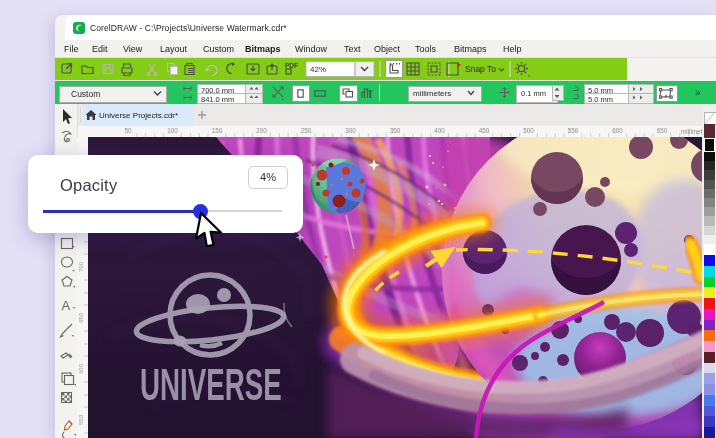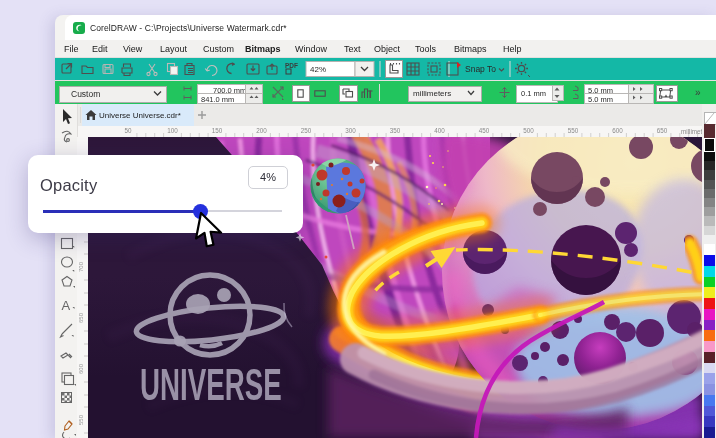--- a/index.html
+++ b/index.html
@@ -4,35 +4,35 @@
 <style>
   html,body{margin:0;padding:0;}
   body{width:716px;height:438px;overflow:hidden;background:#e4e1f6;font-family:"Liberation Sans",sans-serif;position:relative;}
   .abs{position:absolute;}
   #win{left:55px;top:15px;width:661px;height:423px;background:#f4f3f1;border-radius:8px 0 0 0;box-shadow:-4px 2px 14px rgba(80,70,140,.18);}
   #titlebar{left:10px;top:0;width:661px;height:25px;background:#ffffff;border-radius:8px 0 0 0;}
   #titlebar .ttext{left:25px;top:8px;font-size:8.5px;color:#1c1c1c;letter-spacing:.1px;}
   #corelicon{left:8px;top:7px;}
   #menubar{left:0;top:25px;width:661px;height:17px;background:#f2f1ef;border-bottom:1px solid #e2e0de;font-size:9px;color:#202020;}
   .mi{position:absolute;top:4px;}
-  #toolbar1{left:0;top:43px;width:661px;height:22px;background:#14b8a6;border-bottom:1px solid #e4e2e0;text-align:right;}
+  #toolbar1{left:0;top:43px;width:572px;height:22px;background:#84cc16;border-bottom:1px solid #e4e2e0;text-align:right;}
   #propbar{left:0;top:66px;width:684px;height:23px;background:#22c55e;border-bottom:1px solid #e4e2e0;}
   #tabrow{left:0;top:89px;width:661px;height:22px;background:#ebeae8;border-bottom:1px solid #dddbd9;}
   #activetab{left:27px;top:0px;width:112px;height:22px;background:#d9eafa;font-size:8.5px;color:#1c1c1c;}
   #hruler{left:22px;top:111px;width:639px;height:11px;background:#f7f6f5;border-bottom:1px solid #d8d6d4;font-size:6.5px;color:#8a8a8a;}
   #toolbox{left:0;top:89px;width:22px;height:334px;background:#f3f2f0;border-right:1px solid #e0dedc;}
   #vruler{left:22px;top:122px;width:11px;height:301px;background:#f7f6f5;border-right:1px solid #d8d6d4;}
   #canvas{left:33px;top:122px;width:614px;height:356px;background:#1d4ed8;}
   #palette{left:647px;top:89px;width:14px;height:334px;background:#f0efed;}
   .sw{position:absolute;left:2px;width:11px;height:10.3px;}
   .field{position:absolute;background:#fff;border:1px solid #b9b7b5;color:#2a2a2a;}
   .sep{position:absolute;width:1px;background:#dcdad7;}
   svg{display:block;}
   #oppanel{left:-27px;top:140px;width:275px;height:78px;background:#ffffff;border-radius:10px;box-shadow:0 6px 22px rgba(50,40,110,.28);}
-  #oppanel .lab{left:12px;top:21px;font-size:16.5px;color:#3d3b47;font-weight:400;letter-spacing:.2px;}
+  #oppanel .lab{left:32px;top:21px;font-size:16.5px;color:#3d3b47;font-weight:400;letter-spacing:.2px;}
   #oppanel .pct{left:220px;top:11px;width:38px;height:21px;border:1px solid #cfd0d6;border-radius:5px;font-size:11px;color:#2e2e38;text-align:center;line-height:21px;}
   .trk{position:absolute;top:55px;height:2px;}
 </style>
 </head>
 <body>
 <div id="win" class="abs">
   <div id="titlebar" class="abs">
     <svg id="corelicon" class="abs" width="12" height="12" viewBox="0 0 12 12">
         <rect width="12" height="12" rx="3" fill="#17ac4b"></rect>
         <path d="M8.6 3.2 C 6.2 2.2 3.4 3.4 3.2 5.8 C 3.0 8.0 4.8 9.4 6.6 9.2 C 5.2 8.6 4.4 7.4 4.7 5.9 C 5.0 4.3 6.6 3.3 8.6 3.2 Z" fill="#fff"></path>
@@ -119,21 +119,21 @@
     <span class="abs" style="left:16px;top:8px;font-size:8.5px;color:#2a2a2a;">Custom</span>
     <svg class="abs" style="left:98px;top:9px" width="9" height="7" viewBox="0 0 9 7">
           <path d="M1 1.5 l3.5 3.5 L8 1.5" fill="none" stroke="#3c3c3c" stroke-width="1.3"></path>
         </svg>
     <svg class="abs" style="left:128px;top:3px" width="10" height="18" viewBox="0 0 10 18">
           <g stroke="#5e5e5e" fill="none">
             <path d="M1 4.5 h7 M1 2.5 v4 M8 2.5 v4"></path>
             <path d="M1 13.5 h7 M1 11.5 v4 M8 11.5 v4" transform="rotate(0)"></path>
           </g>
         </svg>
-    <div class="field" style="left:142px;top:3px;width:47px;height:8px;border-bottom:none;font-size:7.5px;padding:1px 0 0 15px;">700.0 mm</div>
+    <div class="field" style="left:142px;top:3px;width:47px;height:8px;border-bottom:none;font-size:7.5px;padding:1px 0 0 3px;">700.0 mm</div>
     <div class="field" style="left:142px;top:12px;width:47px;height:8px;font-size:7.5px;padding:1px 0 0 3px;">841.0 mm</div>
     <div class="abs" style="left:190px;top:3px;width:16px;height:9px;background:#ececea;border:1px solid #b9b7b5;border-bottom:none;"></div>
     <div class="abs" style="left:190px;top:12px;width:16px;height:9px;background:#ececea;border:1px solid #b9b7b5;"></div>
     <svg class="abs" style="left:192px;top:5px" width="14" height="16" viewBox="0 0 14 16">
           <g fill="#5e5e5e">
             <path d="M2.5 3.5 l2-2.5 2 2.5z M9.5 1 l2 2.5 h-4z" transform="translate(0,0)"></path>
             <path d="M2.5 12 l2-2.5 2 2.5z M9.5 9.5 l2 2.5 h-4z"></path>
           </g>
         </svg>
     <svg class="abs" style="left:216px;top:4px" width="14" height="15" viewBox="0 0 14 15">
@@ -208,21 +208,21 @@
           </g>
         </svg>
     <span class="abs" style="left:640px;top:6px;font-size:10px;color:#3c3c3c;">»</span>
   </rect></div>
   <div id="tabrow" class="abs">
     <div class="sep" style="left:24.5px;top:3px;height:16px;"></div>
     <div id="activetab" class="abs"></div>
     <svg class="abs" style="left:30px;top:5px" width="12" height="12" viewBox="0 0 12 12">
         <path d="M6 1 L11.5 6 H10 v5 H7.5 V7.5 h-3 V11 H2 V6 H.5 z" fill="#3a3a3a"></path>
       </svg>
-    <span class="abs" style="left:44px;top:7px;font-size:8px;color:#1b1b1b;">Universe Universe.cdr*</span>
+    <span class="abs" style="left:44px;top:7px;font-size:8px;color:#1b1b1b;">Universe Projects.cdr*</span>
     <svg class="abs" style="left:142px;top:6px" width="10" height="10" viewBox="0 0 10 10">
         <path d="M5 1 v8 M1 5 h8" stroke="#9a9a9a" stroke-width="1.4"></path>
       </svg>
   </div>
   <div id="hruler" class="abs">
     <svg width="639" height="11" viewBox="0 0 639 11">
       <g fill="#8a8a8a" font-size="6.3" font-family="Liberation Sans" text-anchor="middle">
         <text x="51.0" y="7">50</text>
           <text x="95.5" y="7">100</text>
           <text x="140.0" y="7">150</text>

